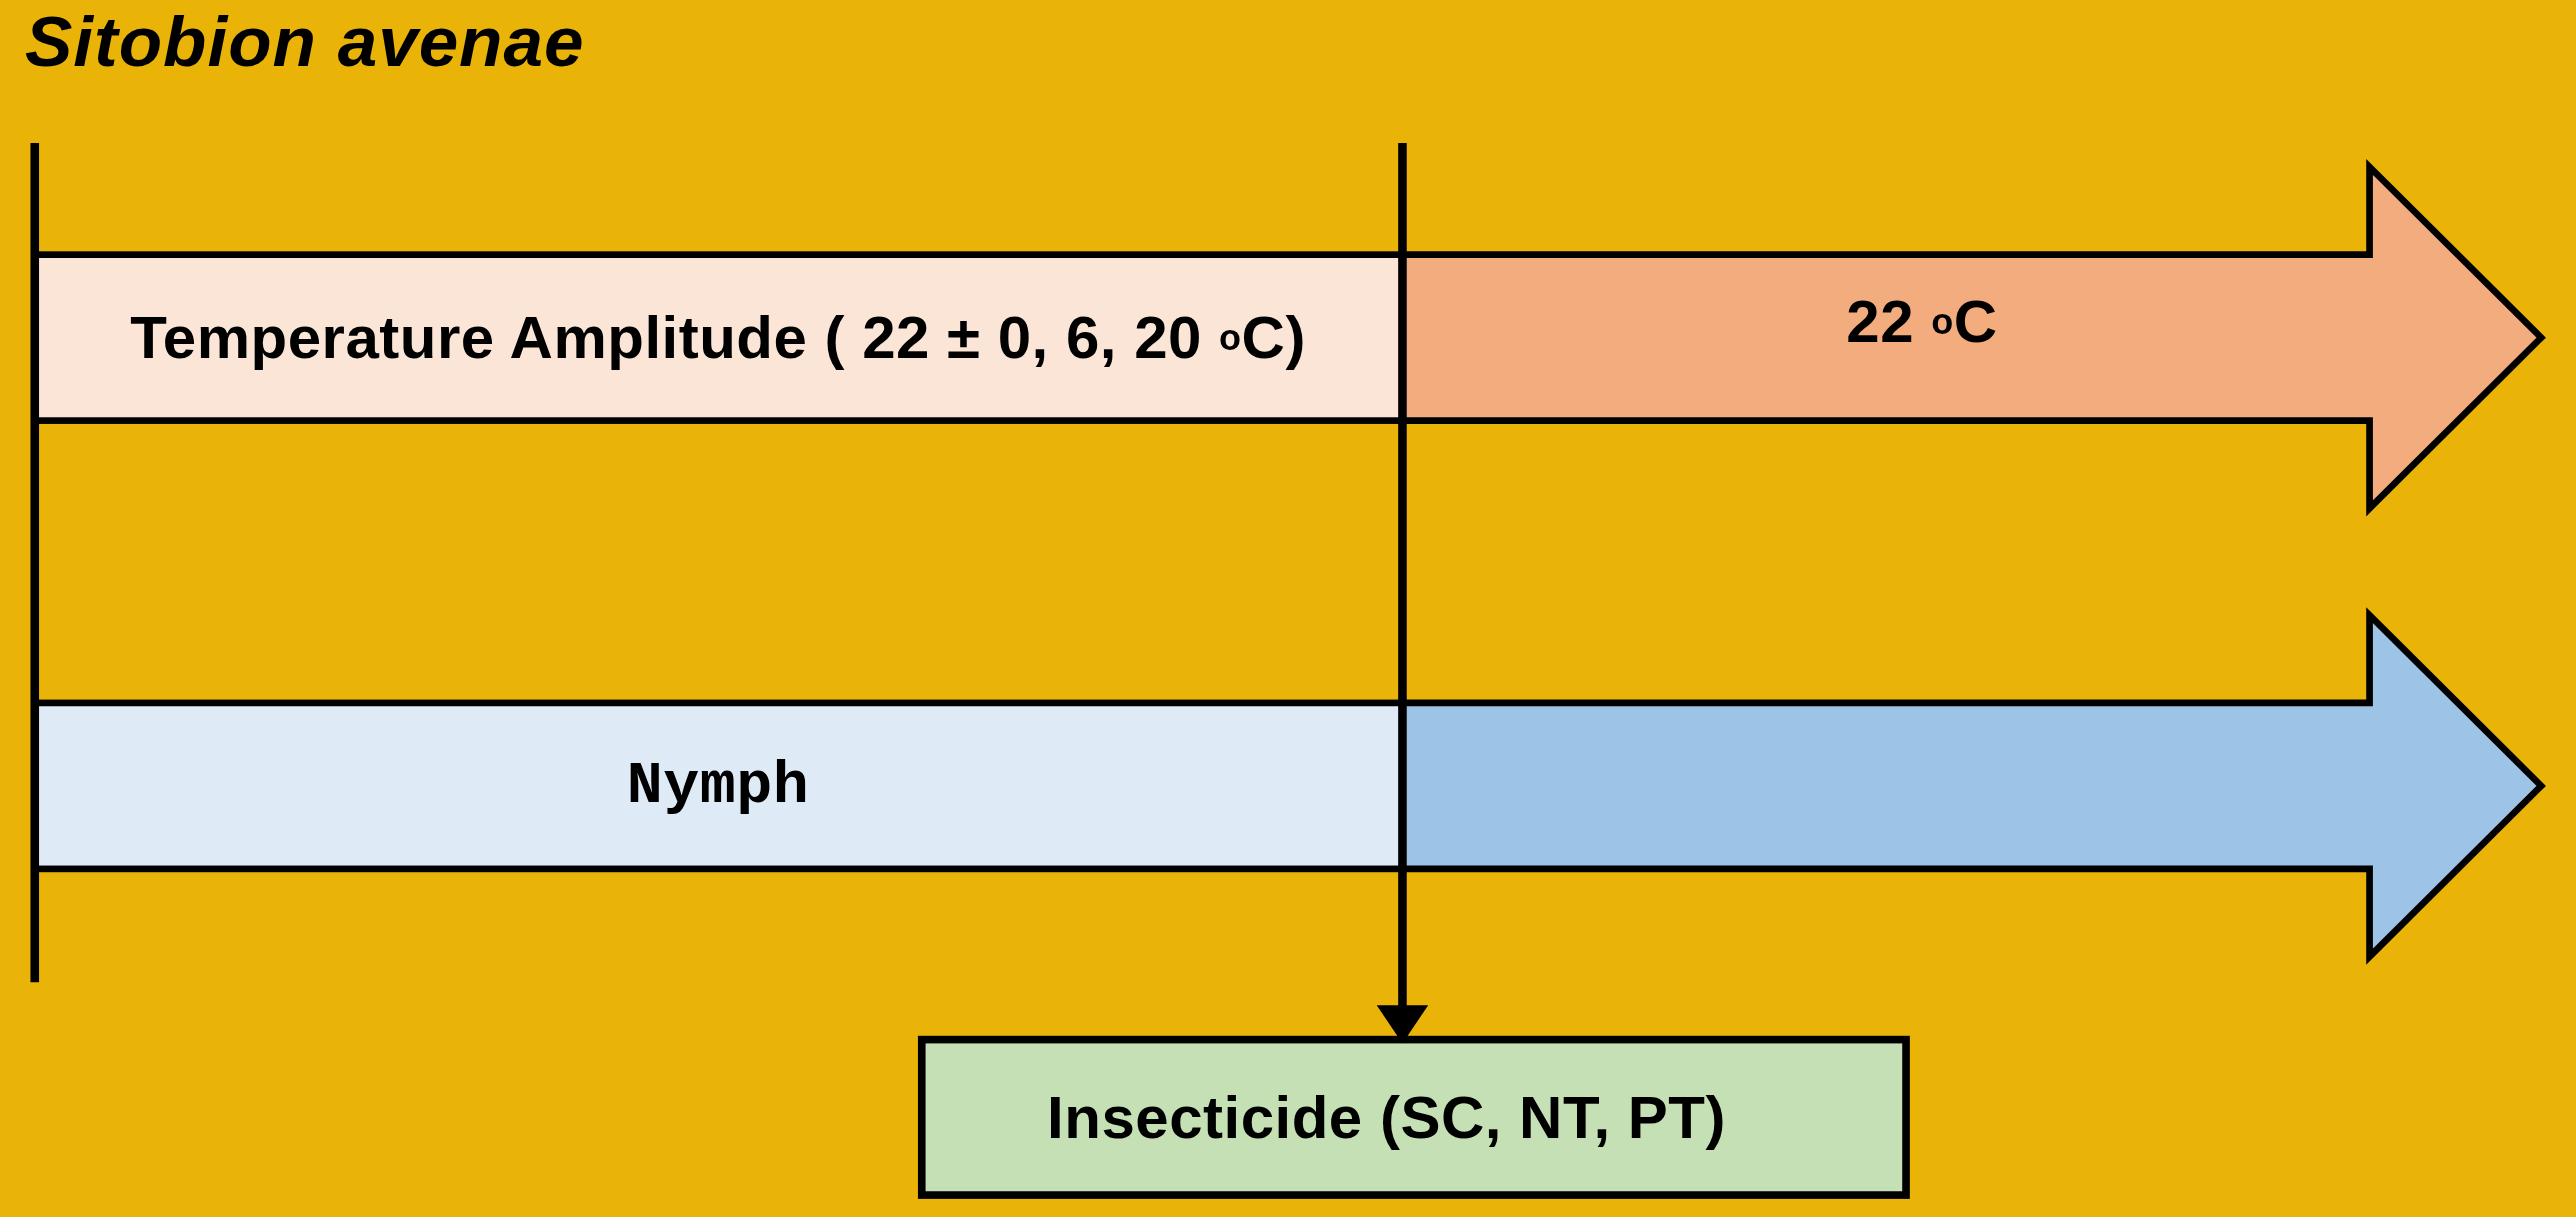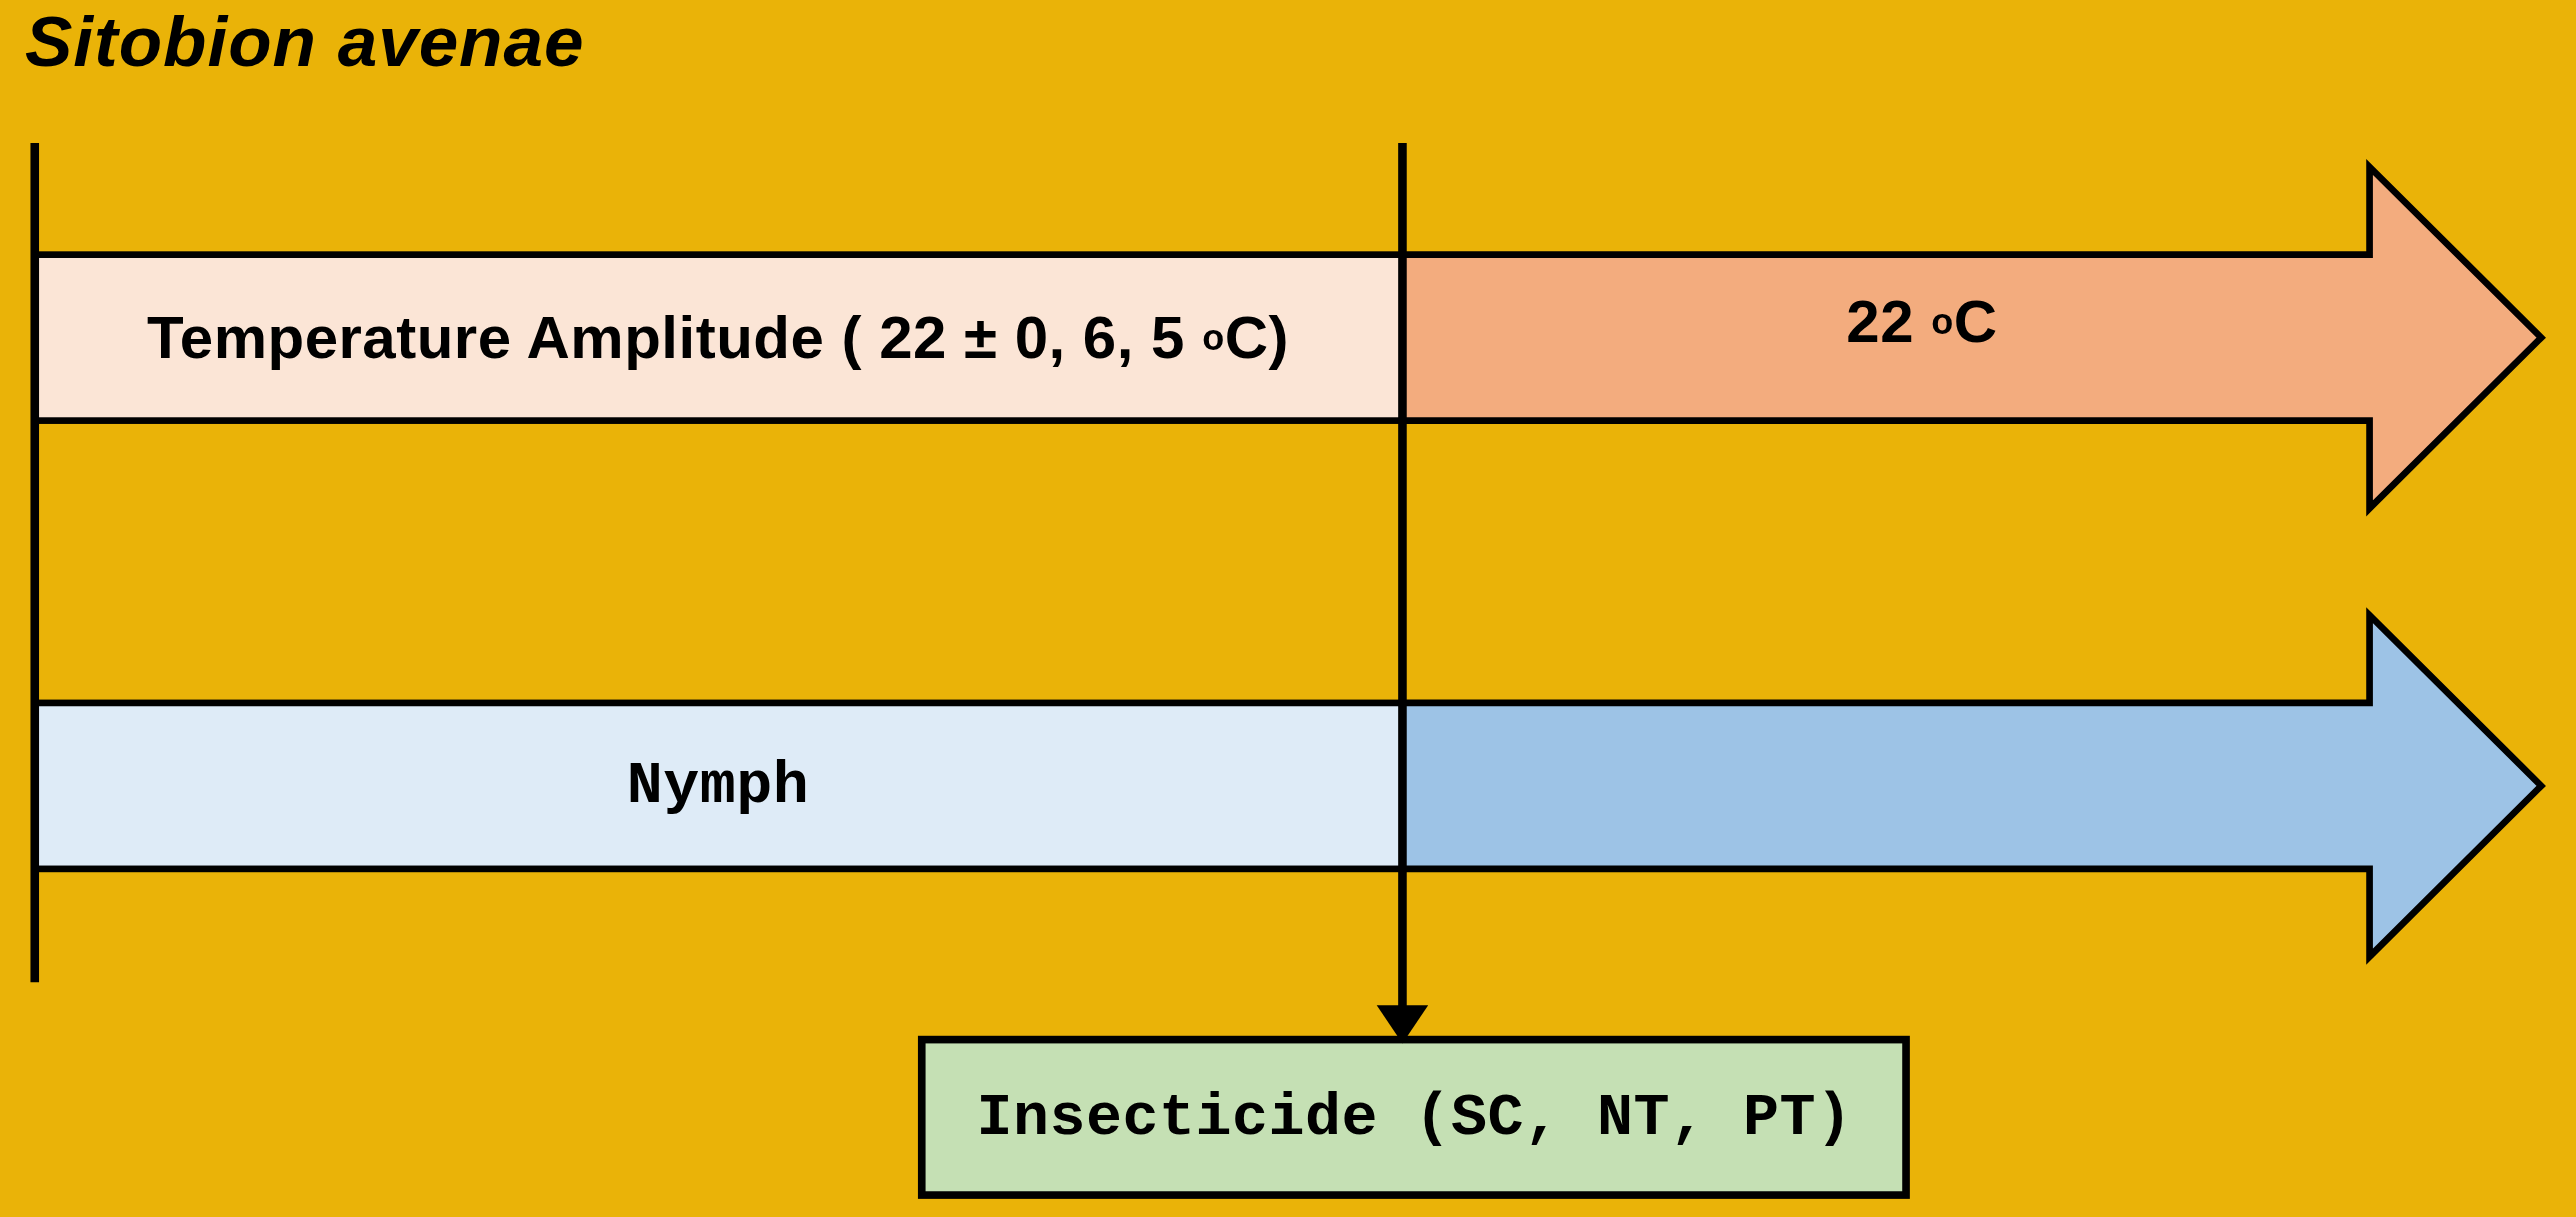--- a/index.html
+++ b/index.html
@@ -42,21 +42,21 @@
     top: 5.7px;
     font-size: 71px;
     font-style: italic;
     justify-content: flex-start;
     letter-spacing: 1px;
   }
   #temperature-band-label  { left: 34px;   top: 255px;  width: 1368px; height: 166px; }
   #constant-temp-label     { left: 1402px; top: 239px;  width: 1040px; height: 166px; }
   #nymph-label             { left: 34px;   top: 703px;  width: 1368px; height: 166px; font-family: Liberation Mono, monospace; }
   #adult-label             { left: 1402px; top: 703px;  width: 1040px; height: 166px; }
-  #insecticide-label       { left: 922px;  top: 1040px; width: 985px; height: 156px; font-family: Liberation Mono, monospace; }
+  #insecticide-label       { left: 894px;  top: 1040px; width: 985px; height: 156px; }
 </style>
 </head>
 <body>
 
 <div id="canvas">
 
   <svg id="diagram-svg" width="2576" height="1217" viewBox="0 0 2700 1276">
 
     <rect x="36" y="267" width="1434" height="174" stroke="#000000" stroke-width="7" fill="#FBE5D6"></rect>
 
@@ -71,21 +71,21 @@
     <line x1="1470" y1="150" x2="1470" y2="1058" stroke="#000000" stroke-width="9"></line>
 
     <rect x="966" y="1090" width="1032" height="163" stroke="#000000" stroke-width="8" fill="#C5E0B4"></rect>
 
     <polygon points="1443,1054 1497,1054 1470,1094" fill="#000000"></polygon>
   </svg>
 
   <div class="lbl" id="figure-title">Sitobion avenae</div>
 
   <div class="lbl band-label" id="temperature-band-label">
-    <span>Temperature Amplitude ( 22 ± 0, 6, 5 </span><span class="deg">o</span><span>C)</span>
+    <span>Temperature Amplitude ( 22 ± 0, 6, 20 </span><span class="deg">o</span><span>C)</span>
   </div>
 
   <div class="lbl band-label" id="constant-temp-label">
     <span>22 </span><span class="deg">o</span><span>C</span>
   </div>
 
   <div class="lbl band-label" id="nymph-label">Nymph</div>
 
 
   <div class="lbl band-label" id="insecticide-label">Insecticide (SC, NT, PT)</div>

